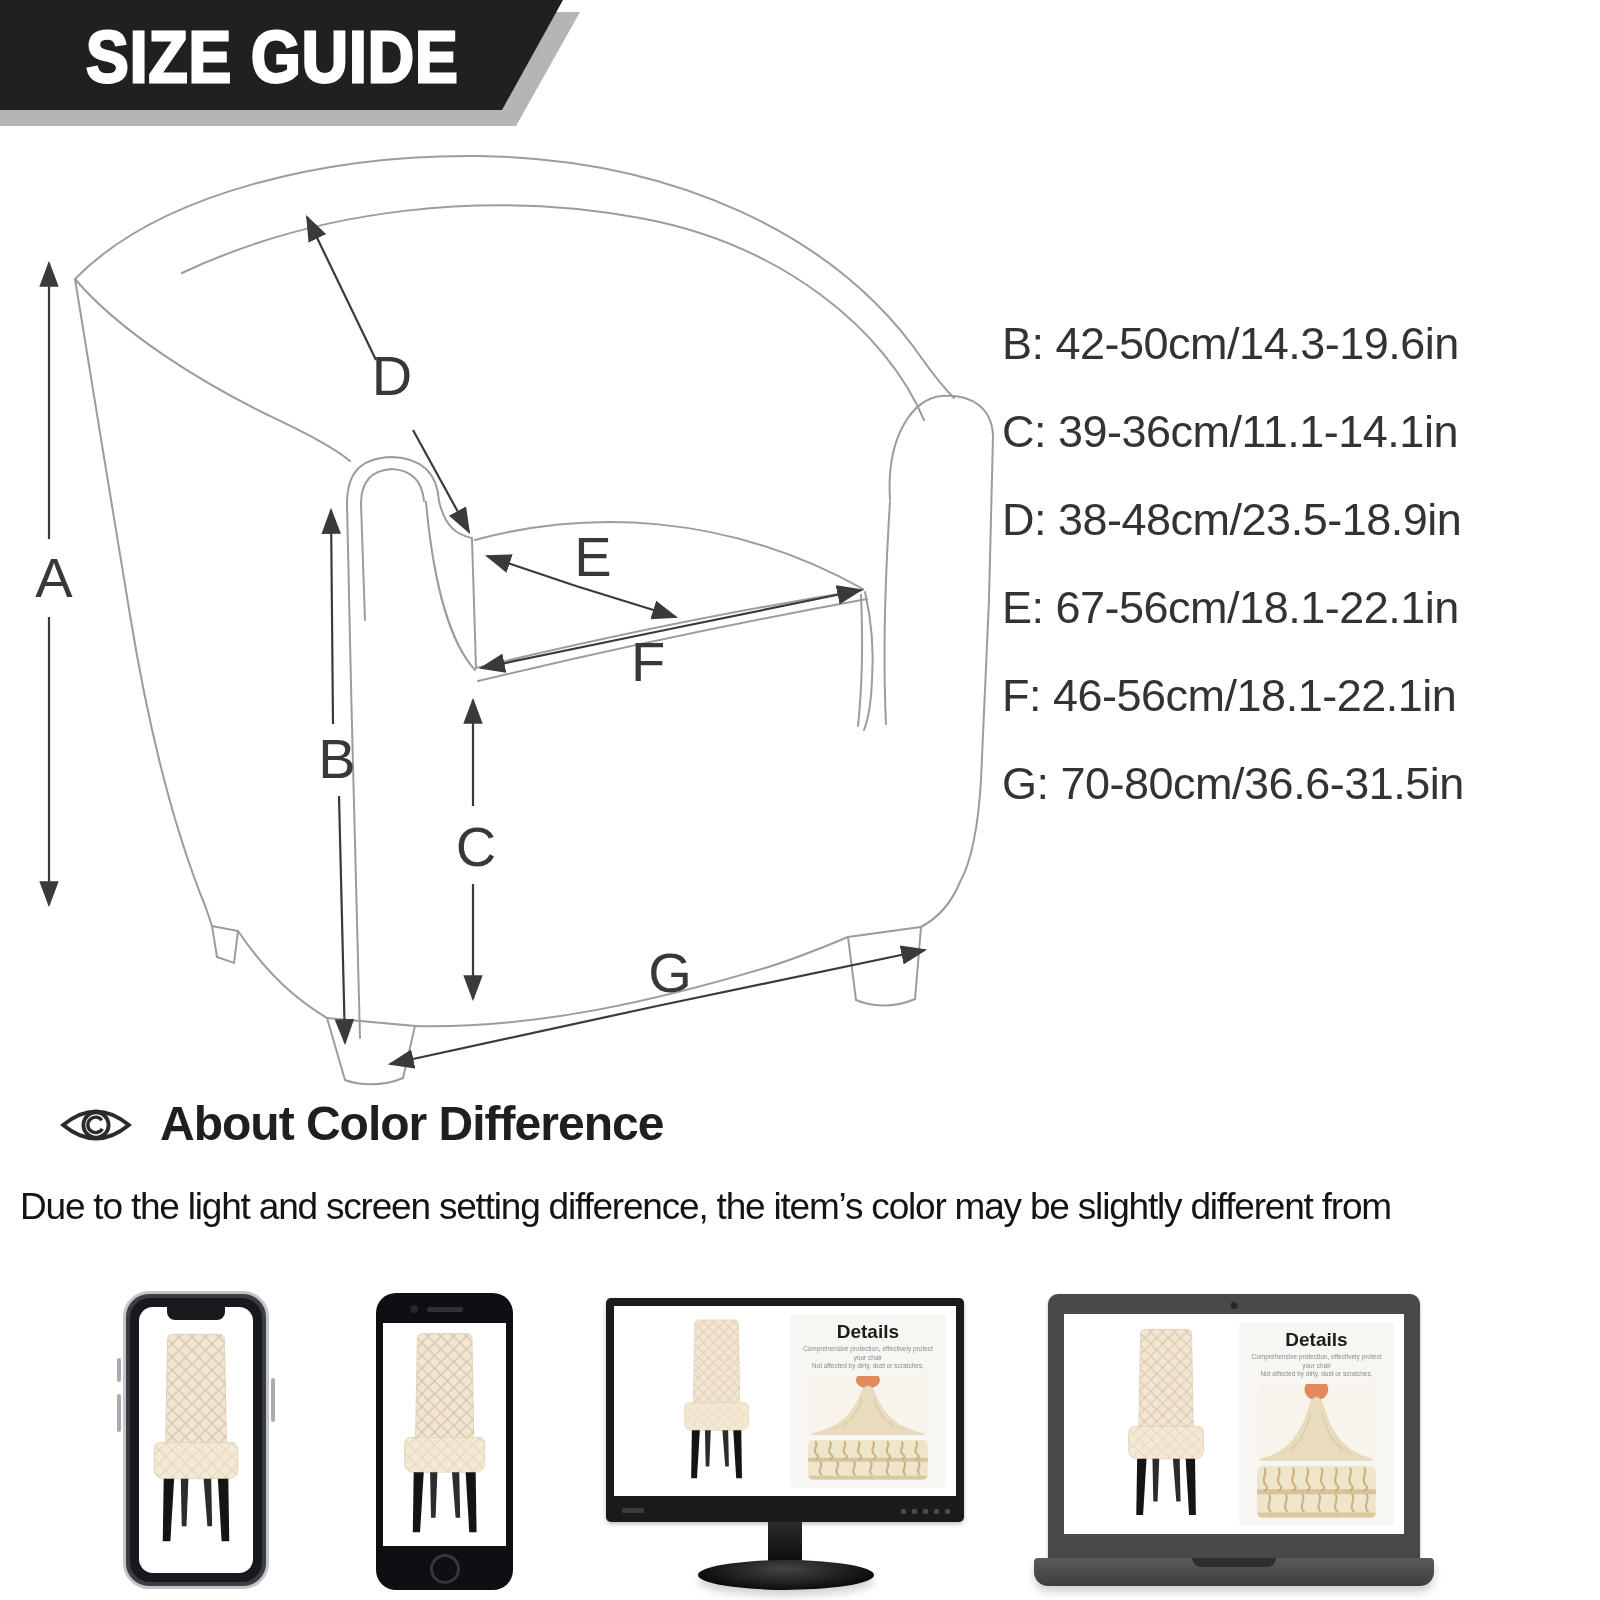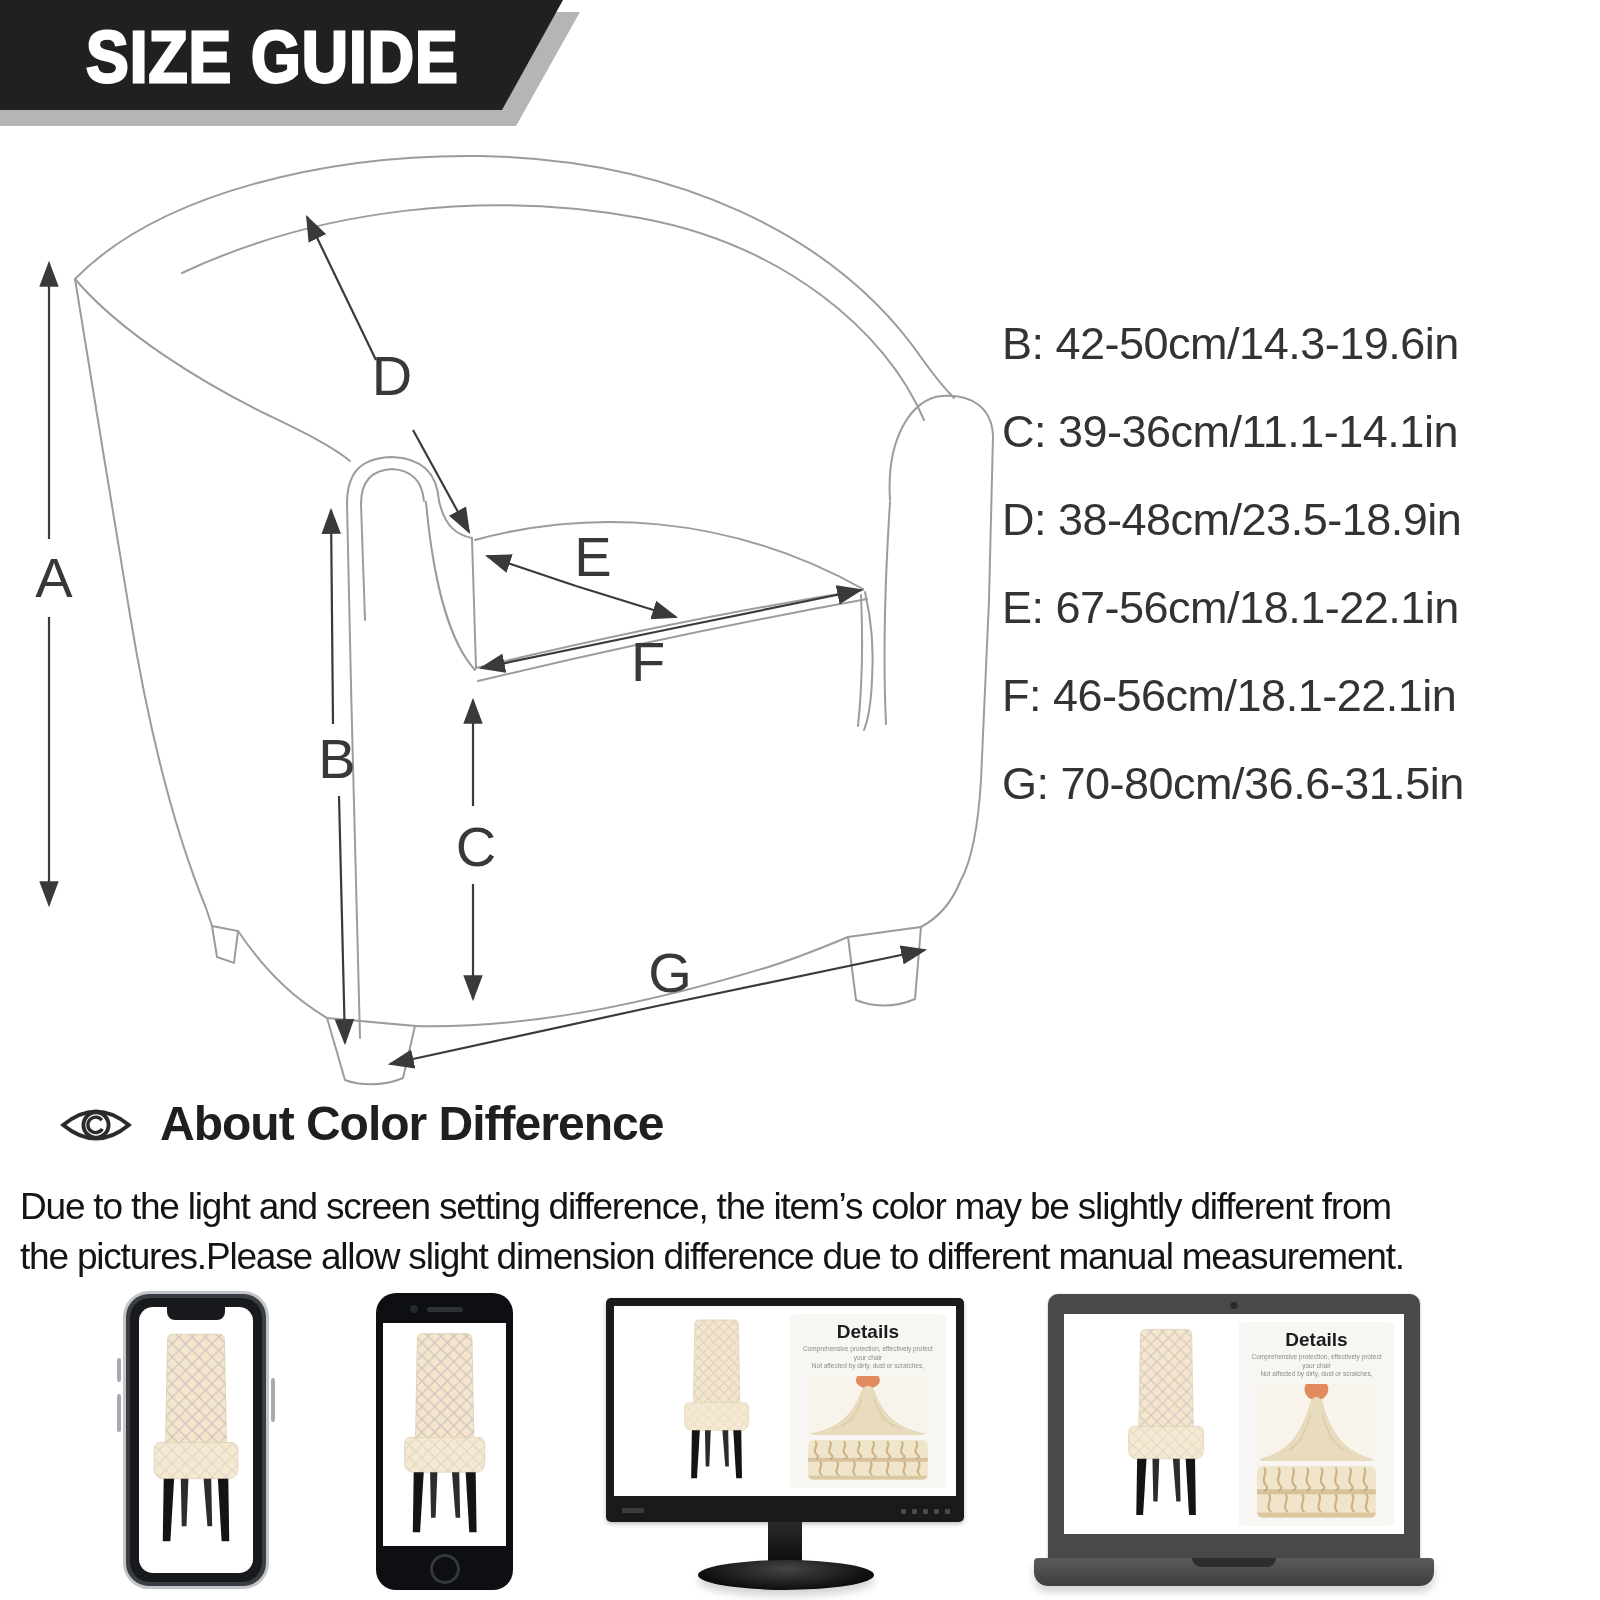--- a/index.html
+++ b/index.html
@@ -214,21 +214,20 @@
   <div class="about">
     <svg width="80" height="58" viewBox="0 0 80 60">
       <path d="M6 30 Q40 2 74 30 Q40 58 6 30 Z" fill="none" stroke="#2b2b2b" stroke-width="4"></path>
       <circle cx="40" cy="30" r="13" fill="none" stroke="#2b2b2b" stroke-width="4"></circle>
       <path d="M46 25 A8 8 0 1 0 46.5 34" fill="none" stroke="#2b2b2b" stroke-width="3.5"></path>
     </svg>
     <div class="about-heading">About Color Difference</div>
   </div>
   <div class="para">
     <div>Due to the light and screen setting difference, the item’s color may be slightly different from</div>
-    <div>the pictures.Please allow slight dimension difference due to different manual measurement.</div>
   </div>
 
   <div class="phone-x">
     <div class="phx-btn" style="left:-9px;top:64px;height:24px"></div>
     <div class="phx-btn" style="left:-9px;top:100px;height:38px"></div>
     <div class="phx-btn" style="right:-9px;top:84px;height:44px"></div>
     <div class="phx-bezel">
       <div class="phx-screen">
         <svg class="ph-chair" viewBox="0 0 120 230">
           <use href="#chairimg"></use>

